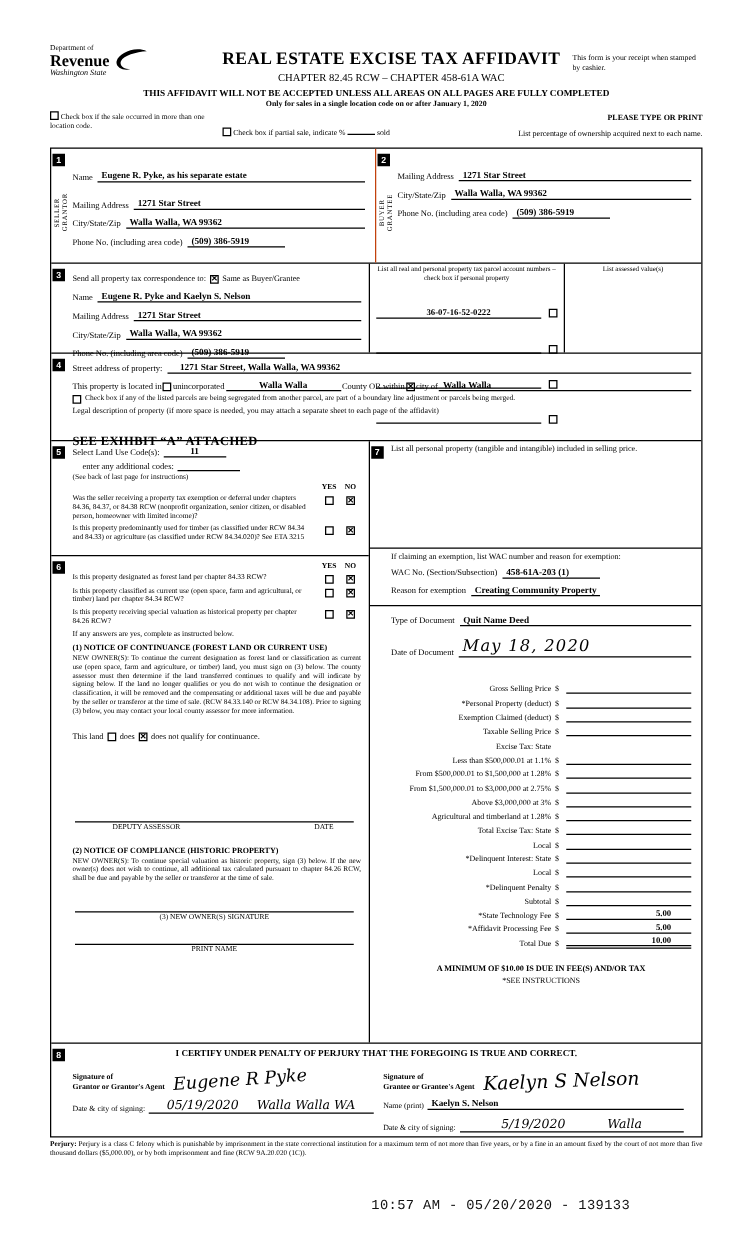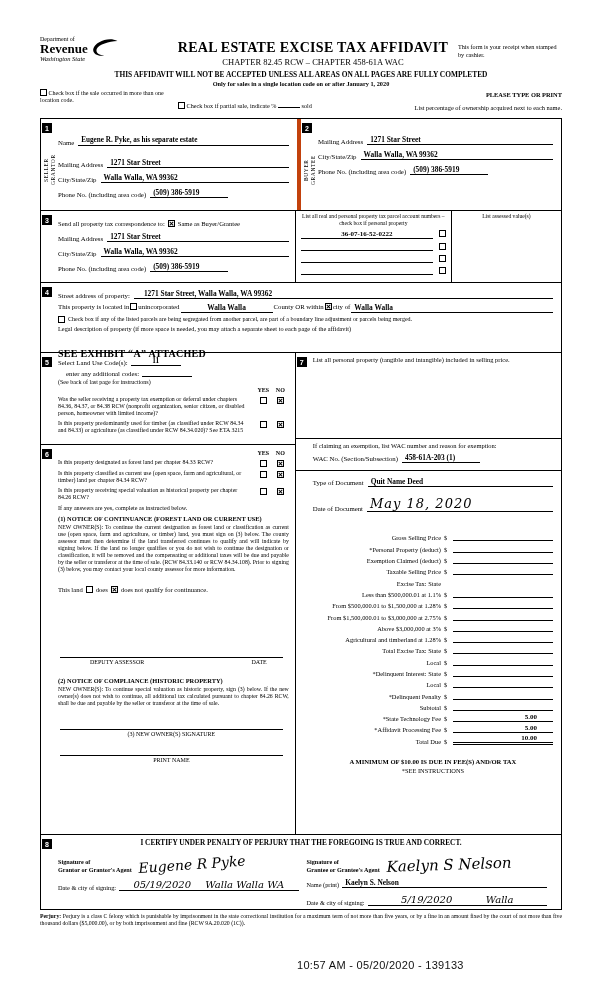--- a/index.html
+++ b/index.html
@@ -39,38 +39,38 @@
 
   .frow{display:flex;align-items:flex-end;font-size:6.8px}
   .frow .lab{white-space:nowrap;margin-right:4px}
   .val{border-bottom:1px solid #000;font-weight:bold;font-size:7.4px;padding:0 3px;flex:1;min-height:8px}
   .val.short{flex:0 0 auto;min-width:78px}
   .val.w50{flex:0 0 50px;text-align:center}
   .val.w90{flex:0 0 92px;text-align:center}
 
   .s12{display:flex;border-bottom:1px solid #000;height:92px}
   .party{width:50%;position:relative;padding:4px 8px 2px 17px}
-  .party.seller{border-right:4px solid #c2410c}
+  .party.seller{border-right:1px solid #c2410c}
   .row-name{height:23px}
   .row-name .val{font-size:7.2px;line-height:1.2}
   .row-gap{margin-top:9px;height:13px}
   .row-std{margin-top:2px;height:13px}
 
   .s3{display:flex;border-bottom:1px solid #000;height:72px}
   .s3-left{width:49%;border-right:1px solid #000;position:relative;padding:3px 6px 2px 17px}
   .s3-mid{width:30%;border-right:1px solid #000;padding:2px 5px;display:flex;flex-direction:column}
   .s3-right{width:21%;padding:2px 4px}
   .colhead{font-size:5.6px;text-align:center;line-height:1.2}
-  .prow{display:flex;align-items:flex-start;margin-top:4px}
+  .prow{display:flex;align-items:center;margin-top:20px}
   .pval{flex:1;border-bottom:1px solid #000;font-weight:bold;font-size:7px;text-align:center;min-height:8px}
   .prow .cb{margin-left:6px}
   .s3row{display:flex;align-items:flex-end;height:12.5px;font-size:6.6px;gap:3px}
 
   .s4{border-bottom:1px solid #000;position:relative;padding:3px 8px 2px 17px;height:70px}
-  .inline-row{display:flex;gap:1px;font-size:6.8px;margin-top:4px}
+  .inline-row{display:flex;align-items:flex-end;gap:1px;font-size:6.8px;margin-top:4px}
   .inline-row .t{white-space:nowrap}
   .small-note{font-size:6px;margin-top:3px;line-height:1.2;display:flex;gap:3px;align-items:flex-start}
   .legal-lab{font-size:6.3px;margin-top:2px}
   .exhibit{font-weight:bold;font-size:10px;margin-top:16px;letter-spacing:.3px}
 
   .s567{display:flex;height:482px;border-bottom:1px solid #000}
   .colL{width:49%;border-right:1px solid #000}
   .colR{width:51%}
   .s5{position:relative;padding:3px 6px 2px 17px;height:92px;border-bottom:1px solid #000}
   .s6{position:relative;padding:3px 6px 2px 17px;height:389px}
@@ -121,21 +121,21 @@
   .script.k{font-size:15px;transform:rotate(-2deg)}
   .namerow{display:flex;align-items:flex-end;height:15px;font-size:6.3px}
   .namerow .lab{white-space:nowrap;margin-right:3px}
   .daterow{display:flex;align-items:flex-end;height:18px;font-size:6.3px}
   .handline{flex:1;border-bottom:1px solid #000;display:flex;justify-content:space-evenly;margin-left:3px}
   .handline .hand{font-size:10px}
 
   .perjury{margin-top:3px;font-size:5.8px;line-height:1.25;text-align:justify}
   .footrow{display:flex;justify-content:space-between;align-items:flex-start;margin-top:3px;font-size:6.5px}
   .footrow .c,.footrow .r{font-weight:bold;font-size:7px}
-  .stamp{position:absolute;left:297px;top:959px;font-family:Liberation Sans, sans-serif;font-size:11px;color:#111;letter-spacing:.3px}
+  .stamp{position:absolute;left:297px;top:959px;font-family:Liberation Mono, monospace;font-size:11px;color:#111;letter-spacing:.3px}
 </style>
 </head>
 <body>
 
 <div class="page">
 <div class="content">
 
   <div class="hdr">
     <div class="logo">
       <div>
@@ -219,20 +219,24 @@
       </div>
     </div>
 
     <div class="s3">
       <div class="s3-left">
         <span class="secnum">3</span>
         <div class="s3row">
           <span>Send all property tax correspondence to:</span>
           <span class="cb">✕</span>
           <span>Same as Buyer/Grantee</span>
+        </div>
+        <div class="frow row-std">
+          <span class="lab">Name</span>
+          <span class="val">Eugene R. Pyke and Kaelyn S. Nelson</span>
         </div>
         <div class="frow row-std">
           <span class="lab">Mailing Address</span>
           <span class="val">1271 Star Street</span>
         </div>
         <div class="frow row-std">
           <span class="lab">City/State/Zip</span>
           <span class="val">Walla Walla, WA 99362</span>
         </div>
         <div class="frow row-std">
@@ -384,20 +388,24 @@
         <div class="s7">
           <span class="secnum">7</span>
           <div class="s7head">List all personal property (tangible and intangible) included in selling price.</div>
           <div class="spacer76"></div>
           <div class="hrline"></div>
           <div class="s7intro">If claiming an exemption, list WAC number and reason for exemption:</div>
           <div class="s7row">
             <span class="lab">WAC No. (Section/Subsection)</span>
             <span class="val short">458-61A-203 (1)</span>
           </div>
+          <div class="s7row">
+            <span class="lab">Reason for exemption</span>
+            <span class="val short">Creating Community Property</span>
+          </div>
           <div class="hrline" style="margin-top:7px"></div>
           <div class="s7row" style="margin-top:6px">
             <span class="lab">Type of Document</span>
             <span class="val">Quit Name Deed</span>
           </div>
           <div class="s7row docdate">
             <span class="lab">Date of Document</span>
             <span class="val" style="font-weight:normal">
               <span class="hand big">May 18, 2020</span>
             </span>

